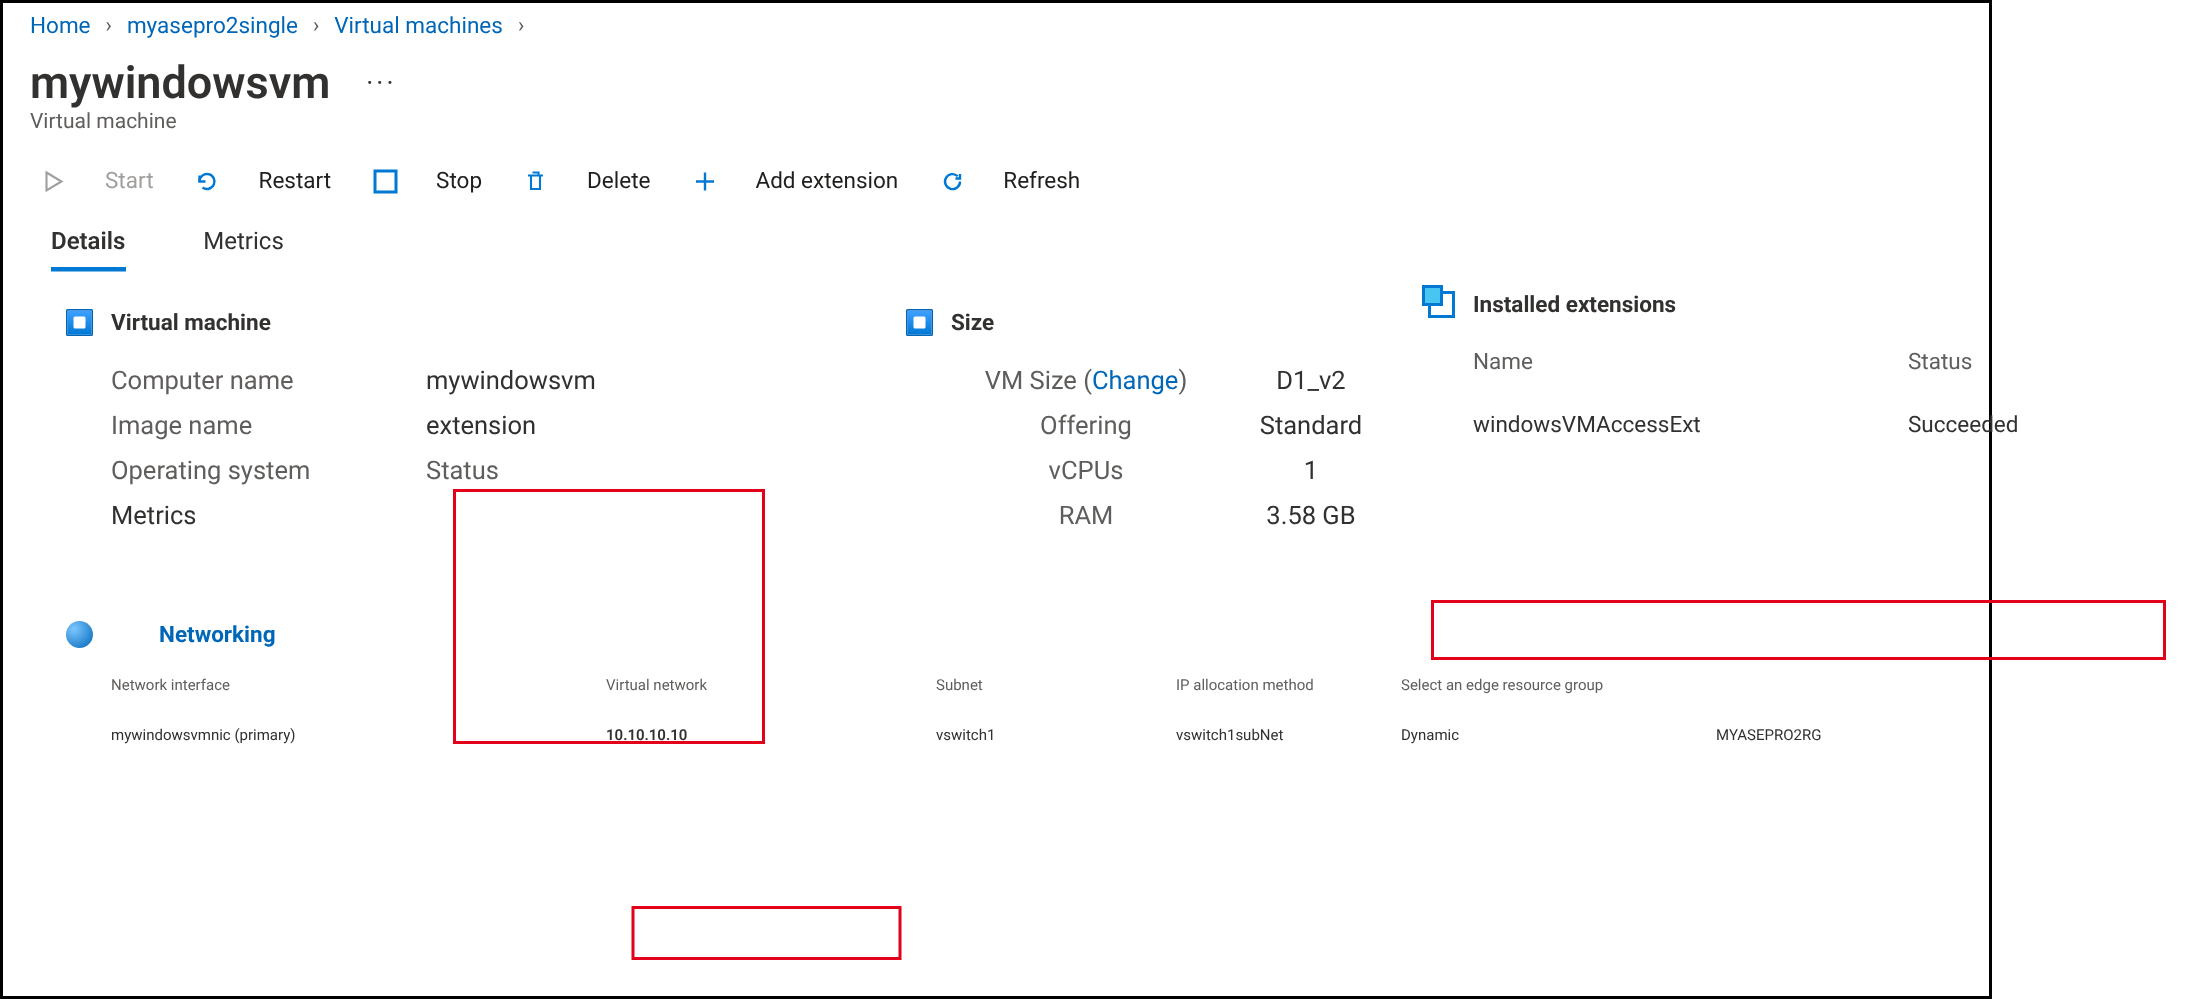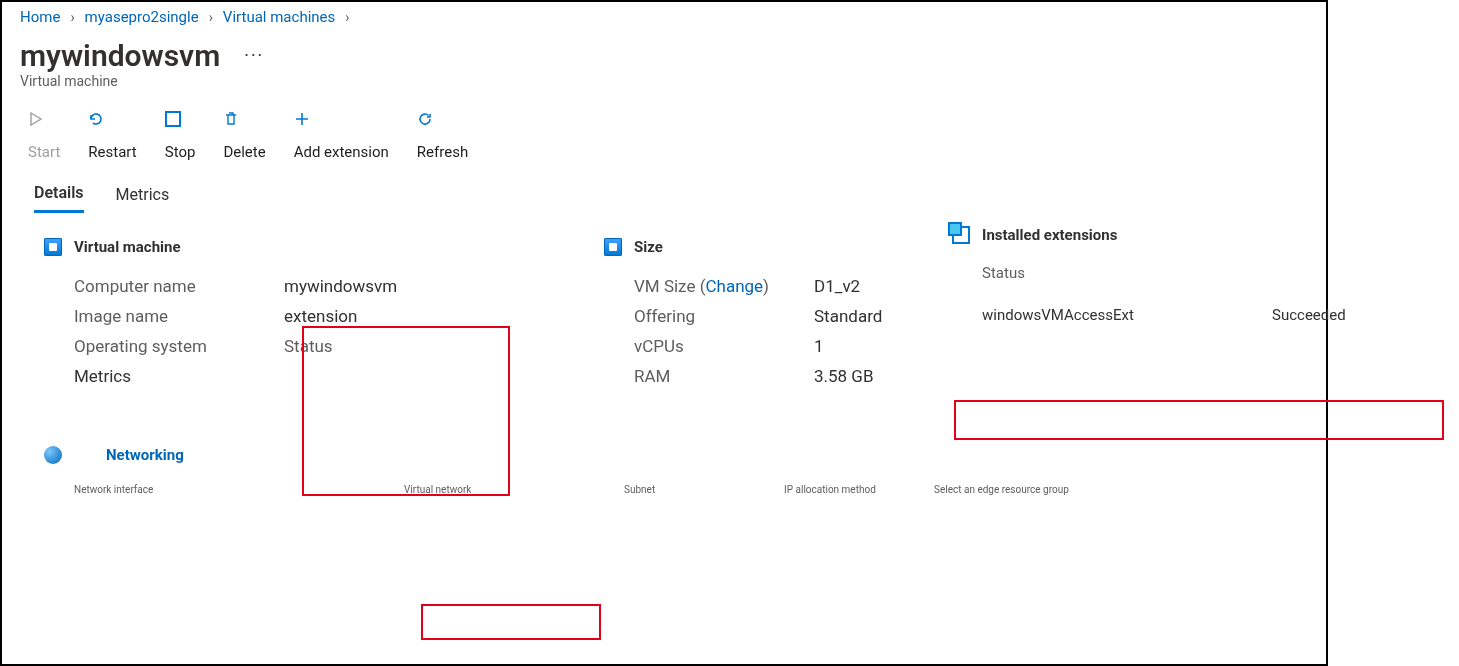--- a/index.html
+++ b/index.html
@@ -55,50 +55,48 @@
   
   .toolbar {
     display: flex;
     align-items: center;
     gap: 28px;
     padding: 8px 18px 10px 26px;
     font-size: 15px;
   }
   .tb-btn {
     display: flex;
-    align-items: flex-start;
-    gap: 16px;
+    align-items: flex-end;
+    gap: 26px;
     cursor: pointer;
     color: #201f1e;
-    flex-direction: column;
   }
   .tb-btn.disabled { color: #a19f9d; cursor: default; }
   .tb-btn svg, .tb-btn .ico-sq { width: 16px; height: 16px; flex: 0 0 16px; }
   .tb-btn.disabled svg path, .tb-btn.disabled svg polyline { stroke: #a19f9d; }
   .ico-sq { border: 2px solid #0078d4; }
 
   
   .tabs {
     display: flex;
-    gap: 32px;
+    gap: 52px;
     padding: 12px 0 0 32px;
     border-bottom: 1px solid transparent;
     font-size: 16px;
-    align-items: center;
   }
   .tab { padding-bottom: 8px; cursor: pointer; color: #323130; }
   .tab.active { font-weight: 600; border-bottom: 3px solid #0078d4; }
 
   
   .content { position: relative; padding: 24px 0 0 42px; }
   .col {
     position: absolute;
   }
   .col-vm { left: 42px; top: 24px; width: 540px; }
-  .col-size { left: 602px; top: 24px; width: 330px; }
+  .col-size { left: 602px; top: 24px; width: 330px; text-align: center; }
   .col-ext { left: 950px; top: 12px; width: 480px; }
 
   .section-hdr {
     display: flex;
     align-items: center;
     gap: 12px;
     font-weight: 700;
     font-size: 15px;
     margin-bottom: 20px;
   }
@@ -267,20 +265,21 @@
       </div>
     </div>
 
     <div class="col col-ext">
       <div class="section-hdr">
         <span class="ico-ext"></span>
         <span>Installed extensions</span>
       </div>
       <div class="ext-table">
         <div class="ext-head">
+          <div>Name</div>
           <div>Status</div>
         </div>
         <div class="ext-row">
           <div>windowsVMAccessExt</div>
           <div>Succeeded</div>
         </div>
       </div>
     </div>
 
     <div class="net-section">
@@ -289,20 +288,28 @@
         <span>Networking</span>
       </div>
       <div class="net-tbl">
         <div class="net-head">
           <div>Network interface</div>
           <div>Virtual network</div>
           <div>Subnet</div>
           <div>IP allocation method</div>
           <div>Select an edge resource group</div>
         </div>
+        <div class="net-row">
+          <div>mywindowsvmnic (primary)</div>
+          <div class="ip">10.10.10.10</div>
+          <div>vswitch1</div>
+          <div>vswitch1subNet</div>
+          <div>Dynamic</div>
+          <div>MYASEPRO2RG</div>
+        </div>
       </div>
     </div>
 
   </div>
 
   <div class="hl-red hl1"></div>
   <div class="hl-red hl2"></div>
   <div class="hl-red hl3"></div>
 
 </div>

